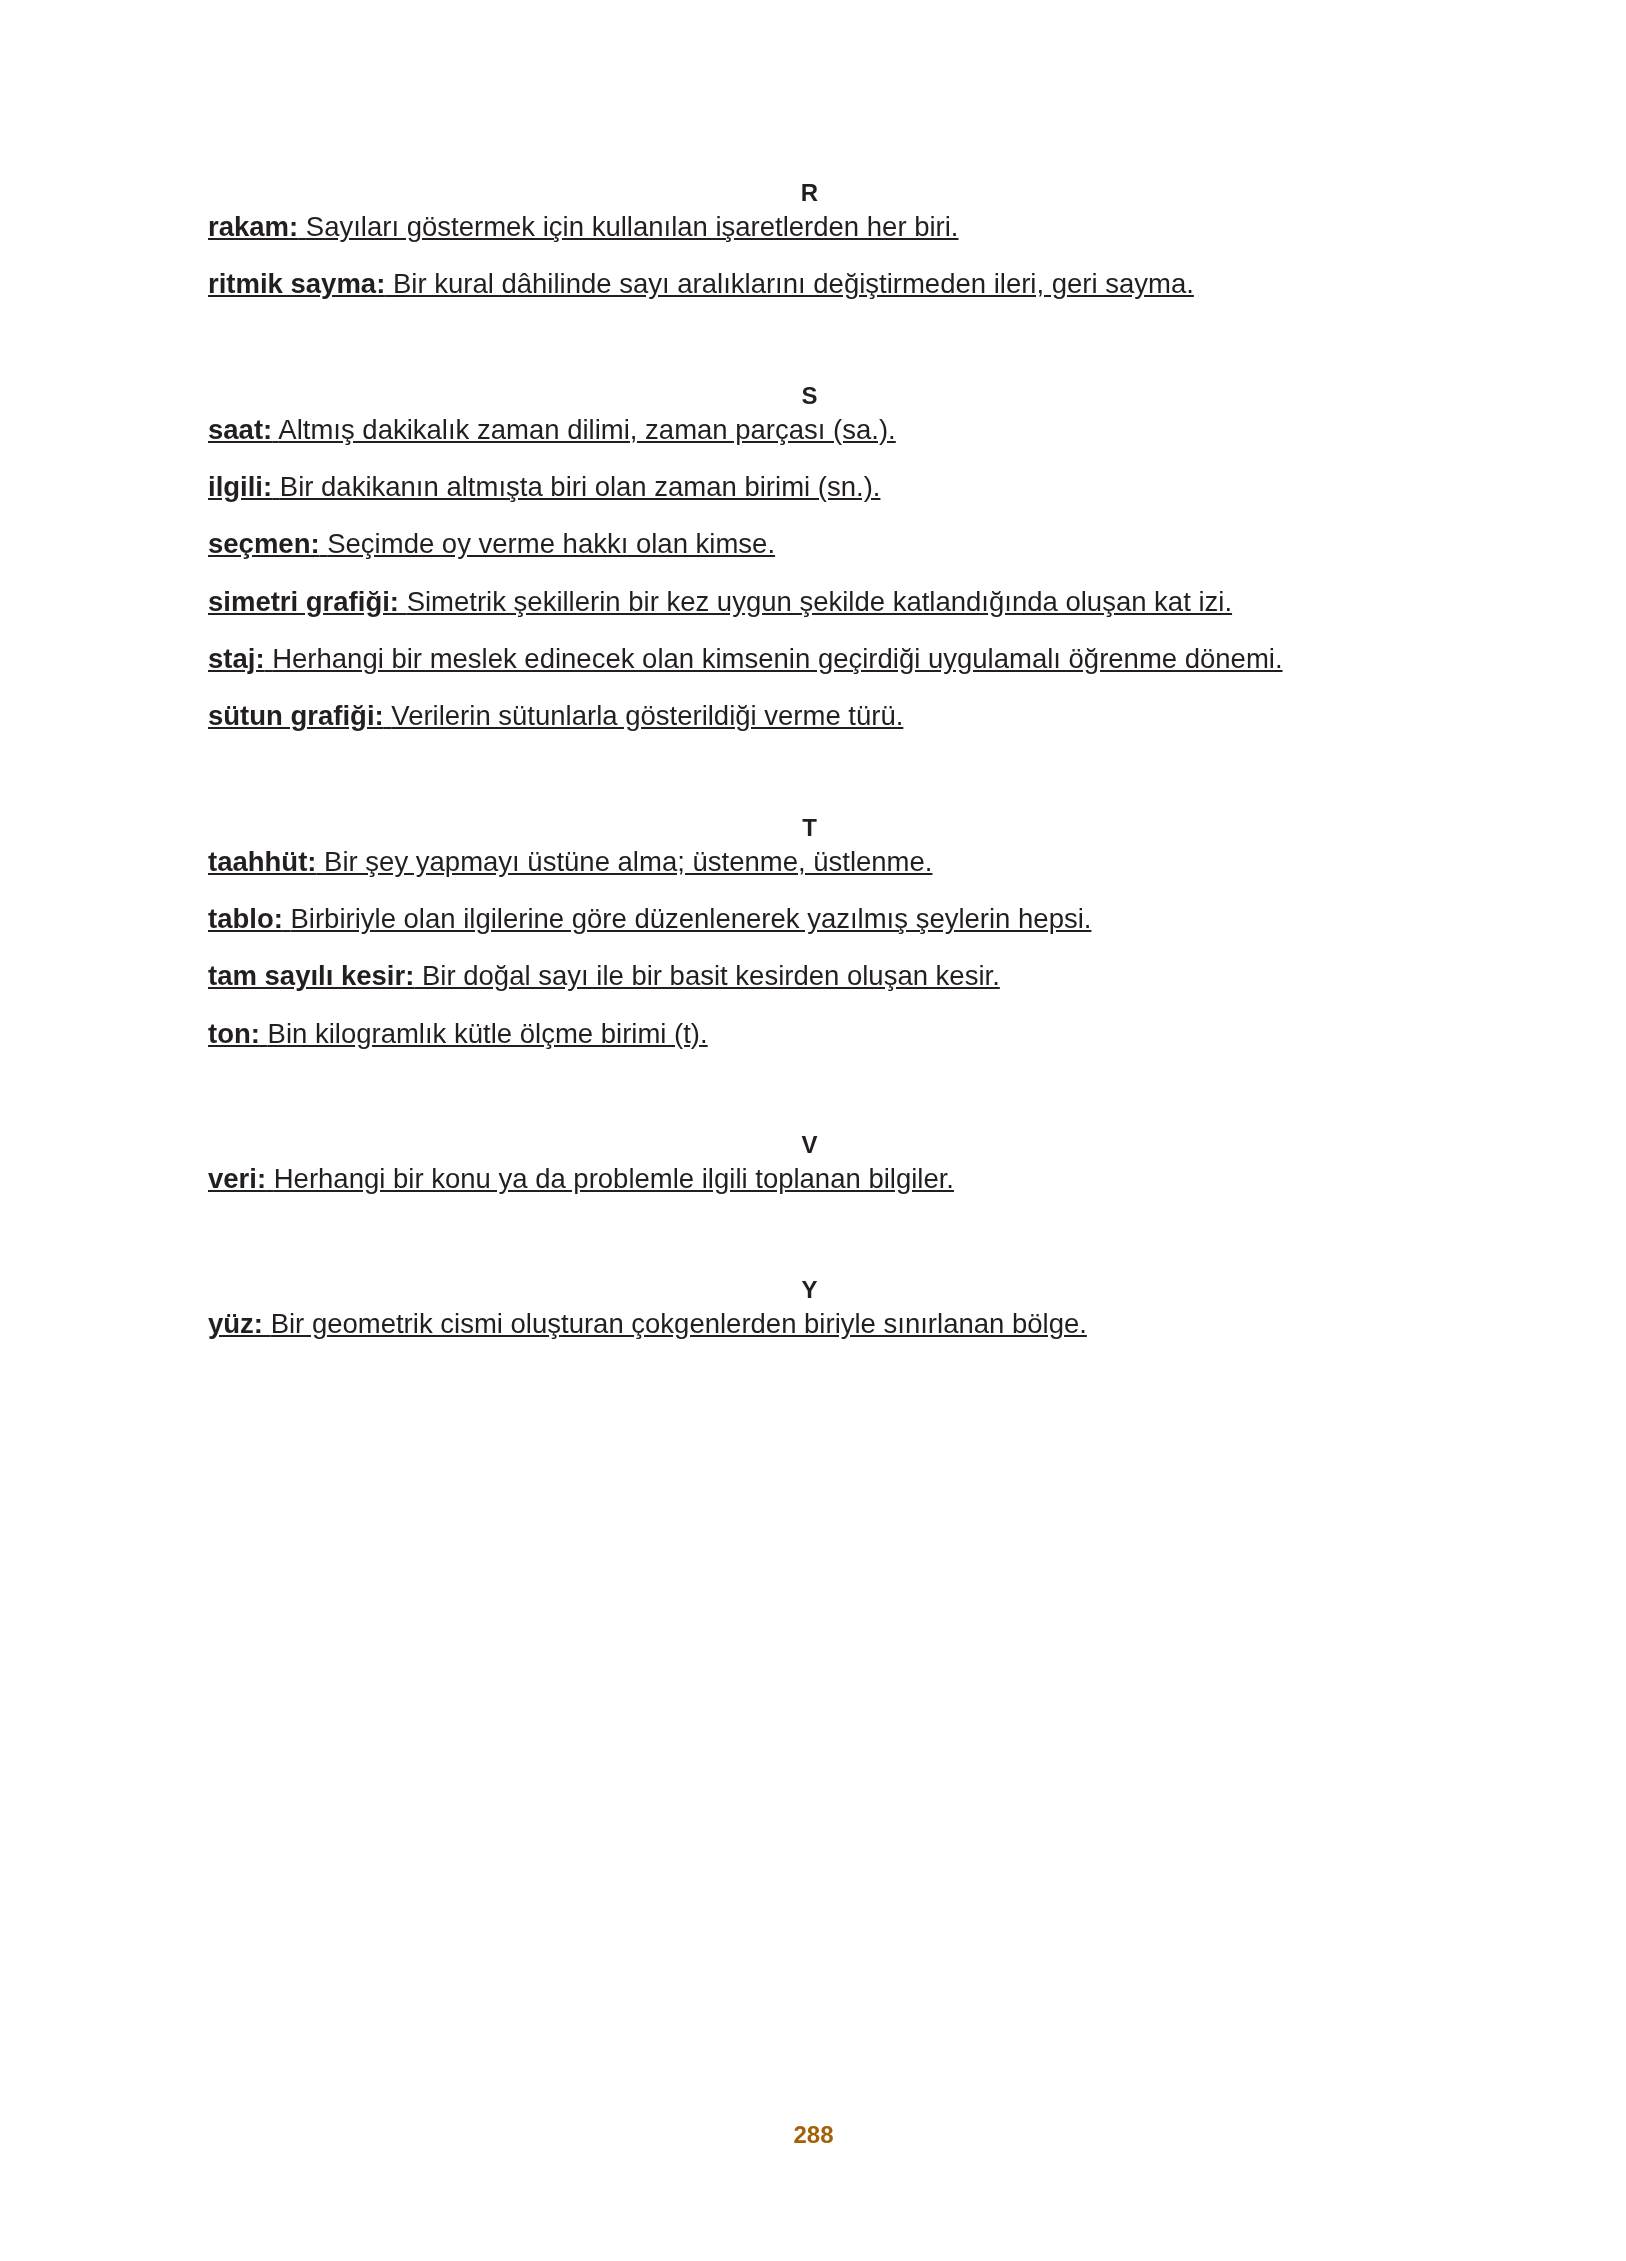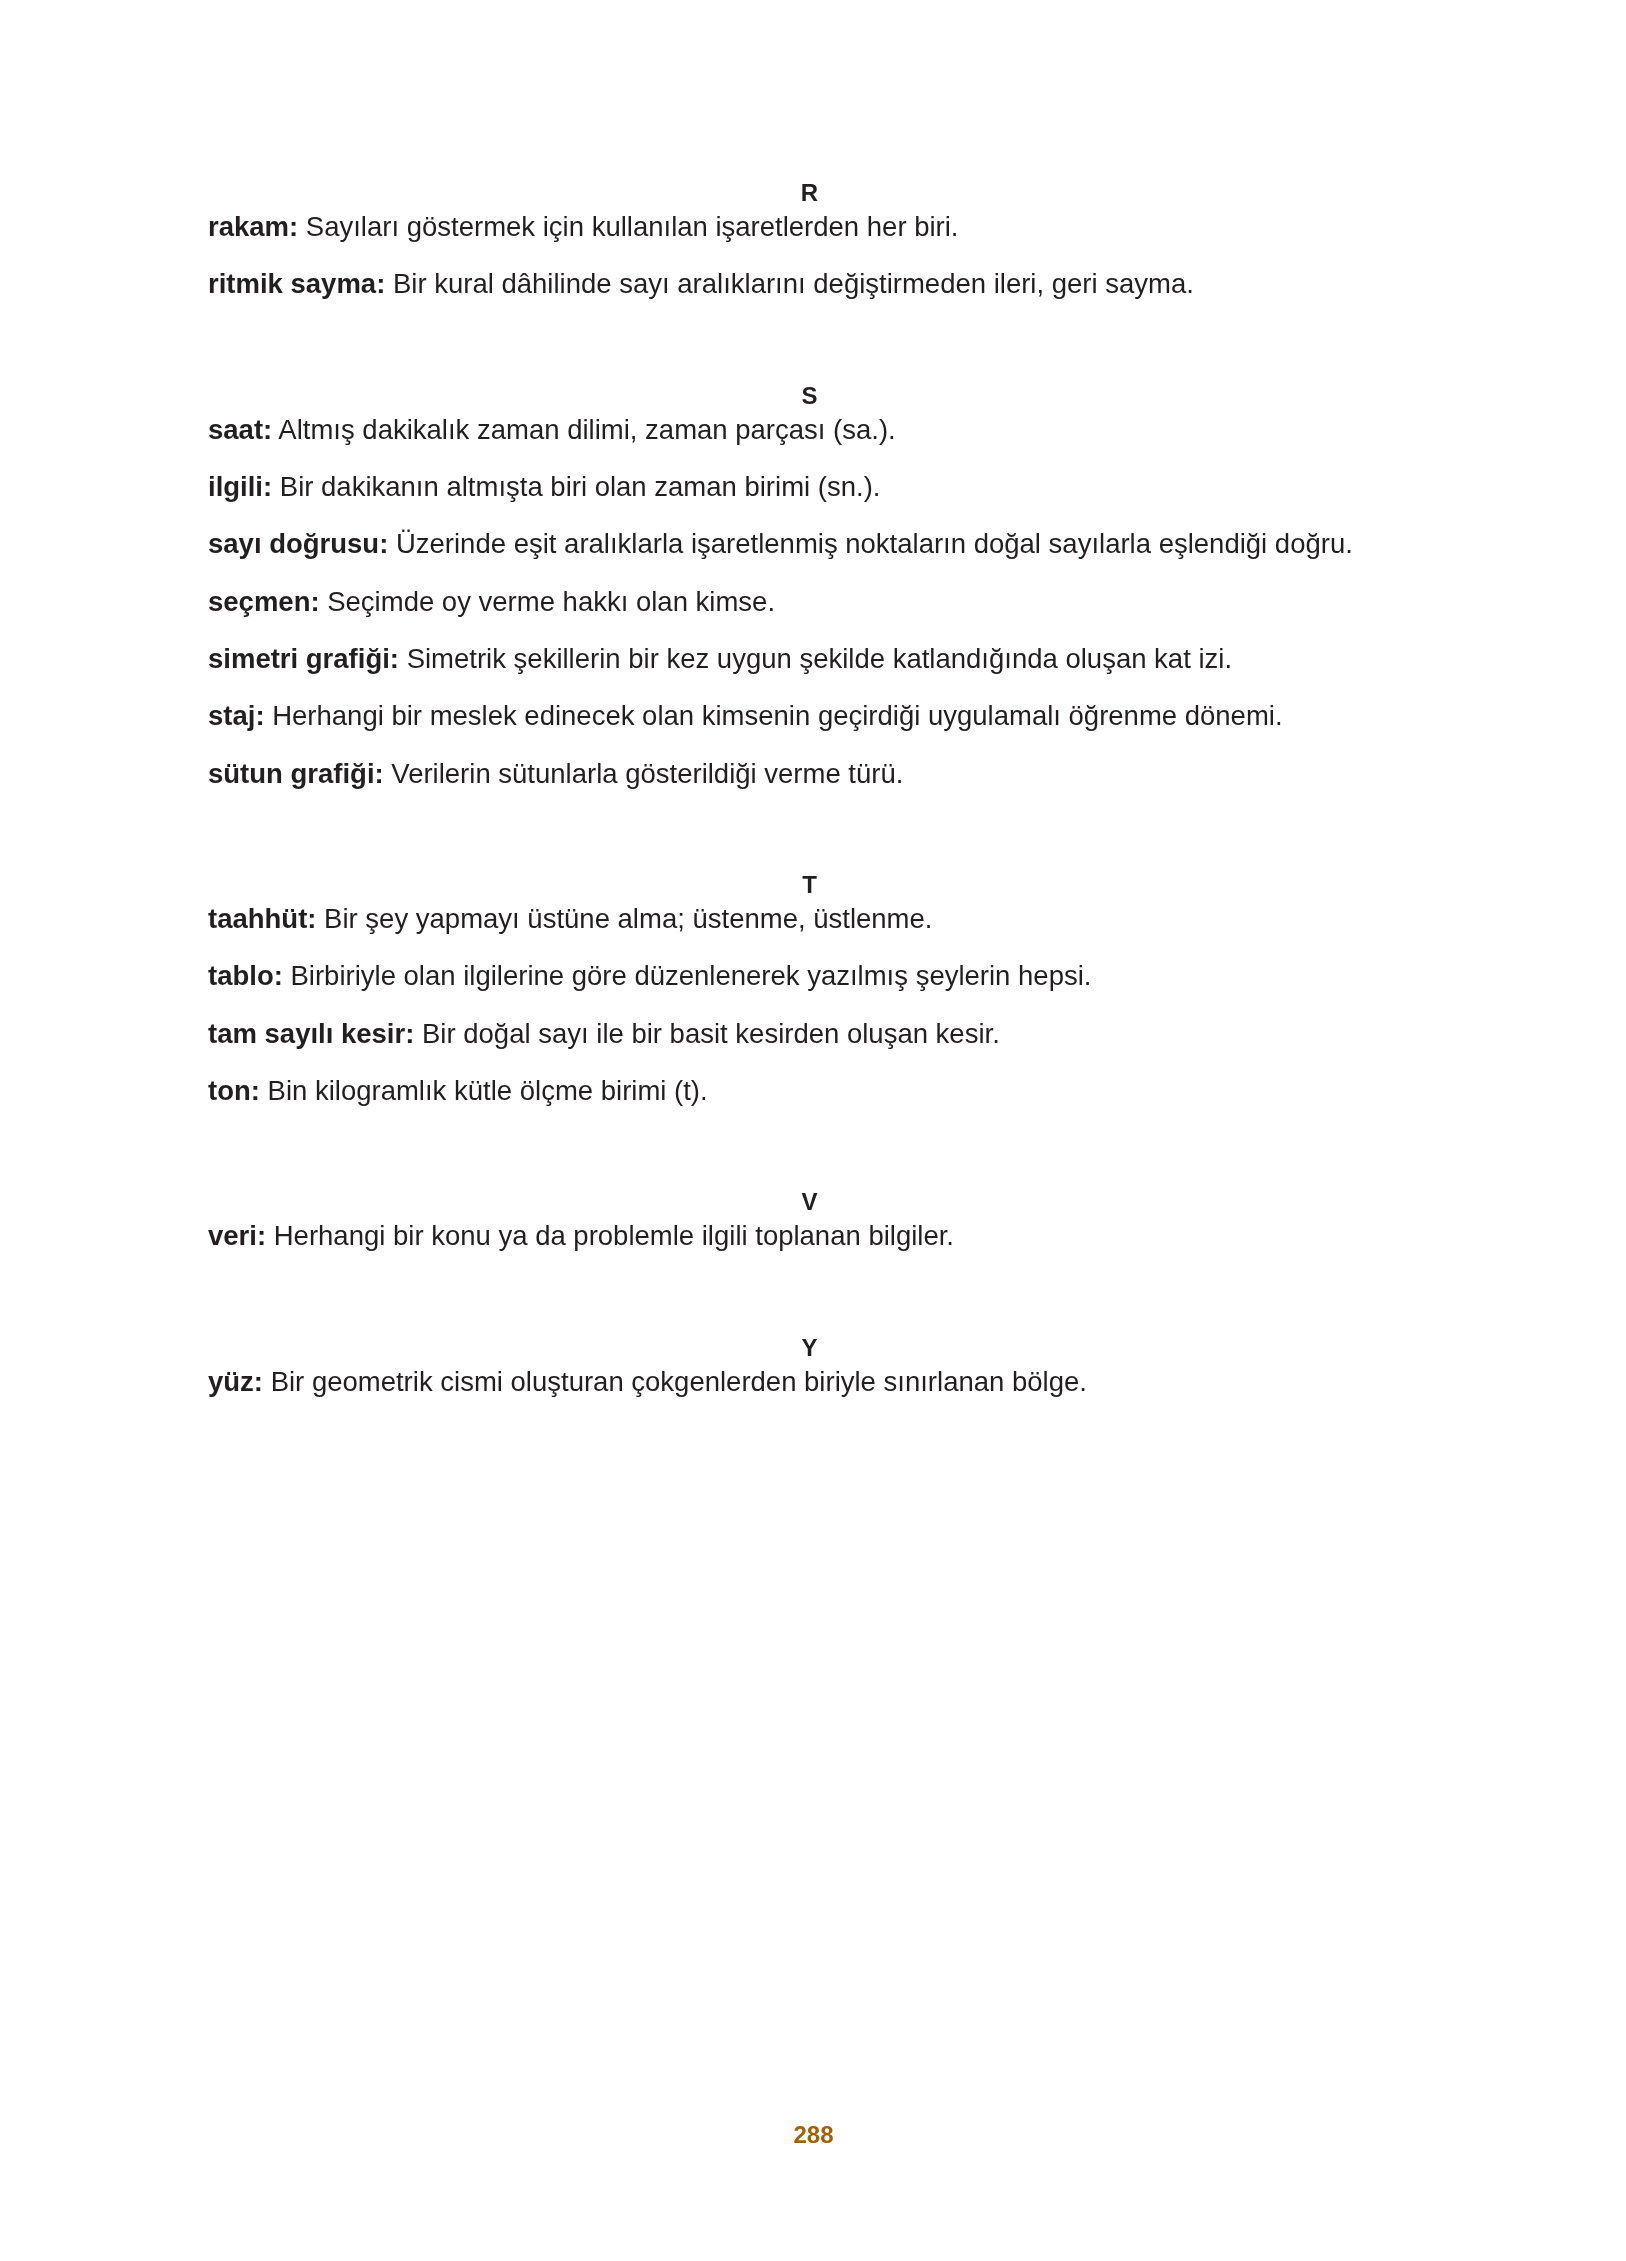--- a/index.html
+++ b/index.html
@@ -44,20 +44,21 @@
   }
   .entry {
     font-size: 27.5px;
     line-height: 1.62;
     color: #231f20;
     text-indent: 35px;
     margin: 0 0 12.8px 0;
     text-align: left;
     hyphens: manual;
     word-spacing: 0px;
+    text-decoration: underline;
   }
   .entry.justified {
     text-align: justify;
     text-align-last: left;
   }
   .entry .term {
     font-weight: bold;
   }
   .page-number {
     position: absolute;
@@ -83,21 +84,20 @@
           <p class="entry"><span class="term">rakam:</span> <span class="definition">Sayıları göstermek için kullanılan işaretlerden her biri.</span></p>
           <p class="entry"><span class="term">ritmik sayma:</span> <span class="definition">Bir kural dâhilinde sayı aralıklarını değiştirmeden ileri, geri sayma.</span></p>
         </div>
       </div>
       <div class="section">
         <div class="section-gap-top"></div>
         <div class="section-letter">S</div>
         <div class="entries">
           <p class="entry"><span class="term">saat:</span> <span class="definition">Altmış dakikalık zaman dilimi, zaman parçası (sa.).</span></p>
           <p class="entry"><span class="term">ilgili:</span> <span class="definition">Bir dakikanın altmışta biri olan zaman birimi (sn.).</span></p>
-          <p class="entry justified"><span class="term">sayı doğrusu:</span> <span class="definition">Üzerinde eşit aralıklarla işaretlenmiş noktaların doğal sayılarla eşlendiği doğru.</span></p>
           <p class="entry"><span class="term">seçmen:</span> <span class="definition">Seçimde oy verme hakkı olan kimse.</span></p>
           <p class="entry justified"><span class="term">simetri grafiği:</span> <span class="definition">Simetrik şekillerin bir kez uygun şekilde katlandığında oluşan kat izi.</span></p>
           <p class="entry justified"><span class="term">staj:</span> <span class="definition">Herhangi bir meslek edinecek olan kimsenin geçirdiği uygulamalı öğrenme dönemi.</span></p>
           <p class="entry"><span class="term">sütun grafiği:</span> <span class="definition">Verilerin sütunlarla gösterildiği verme türü.</span></p>
         </div>
       </div>
       <div class="section">
         <div class="section-gap-top"></div>
         <div class="section-letter">T</div>
         <div class="entries">

